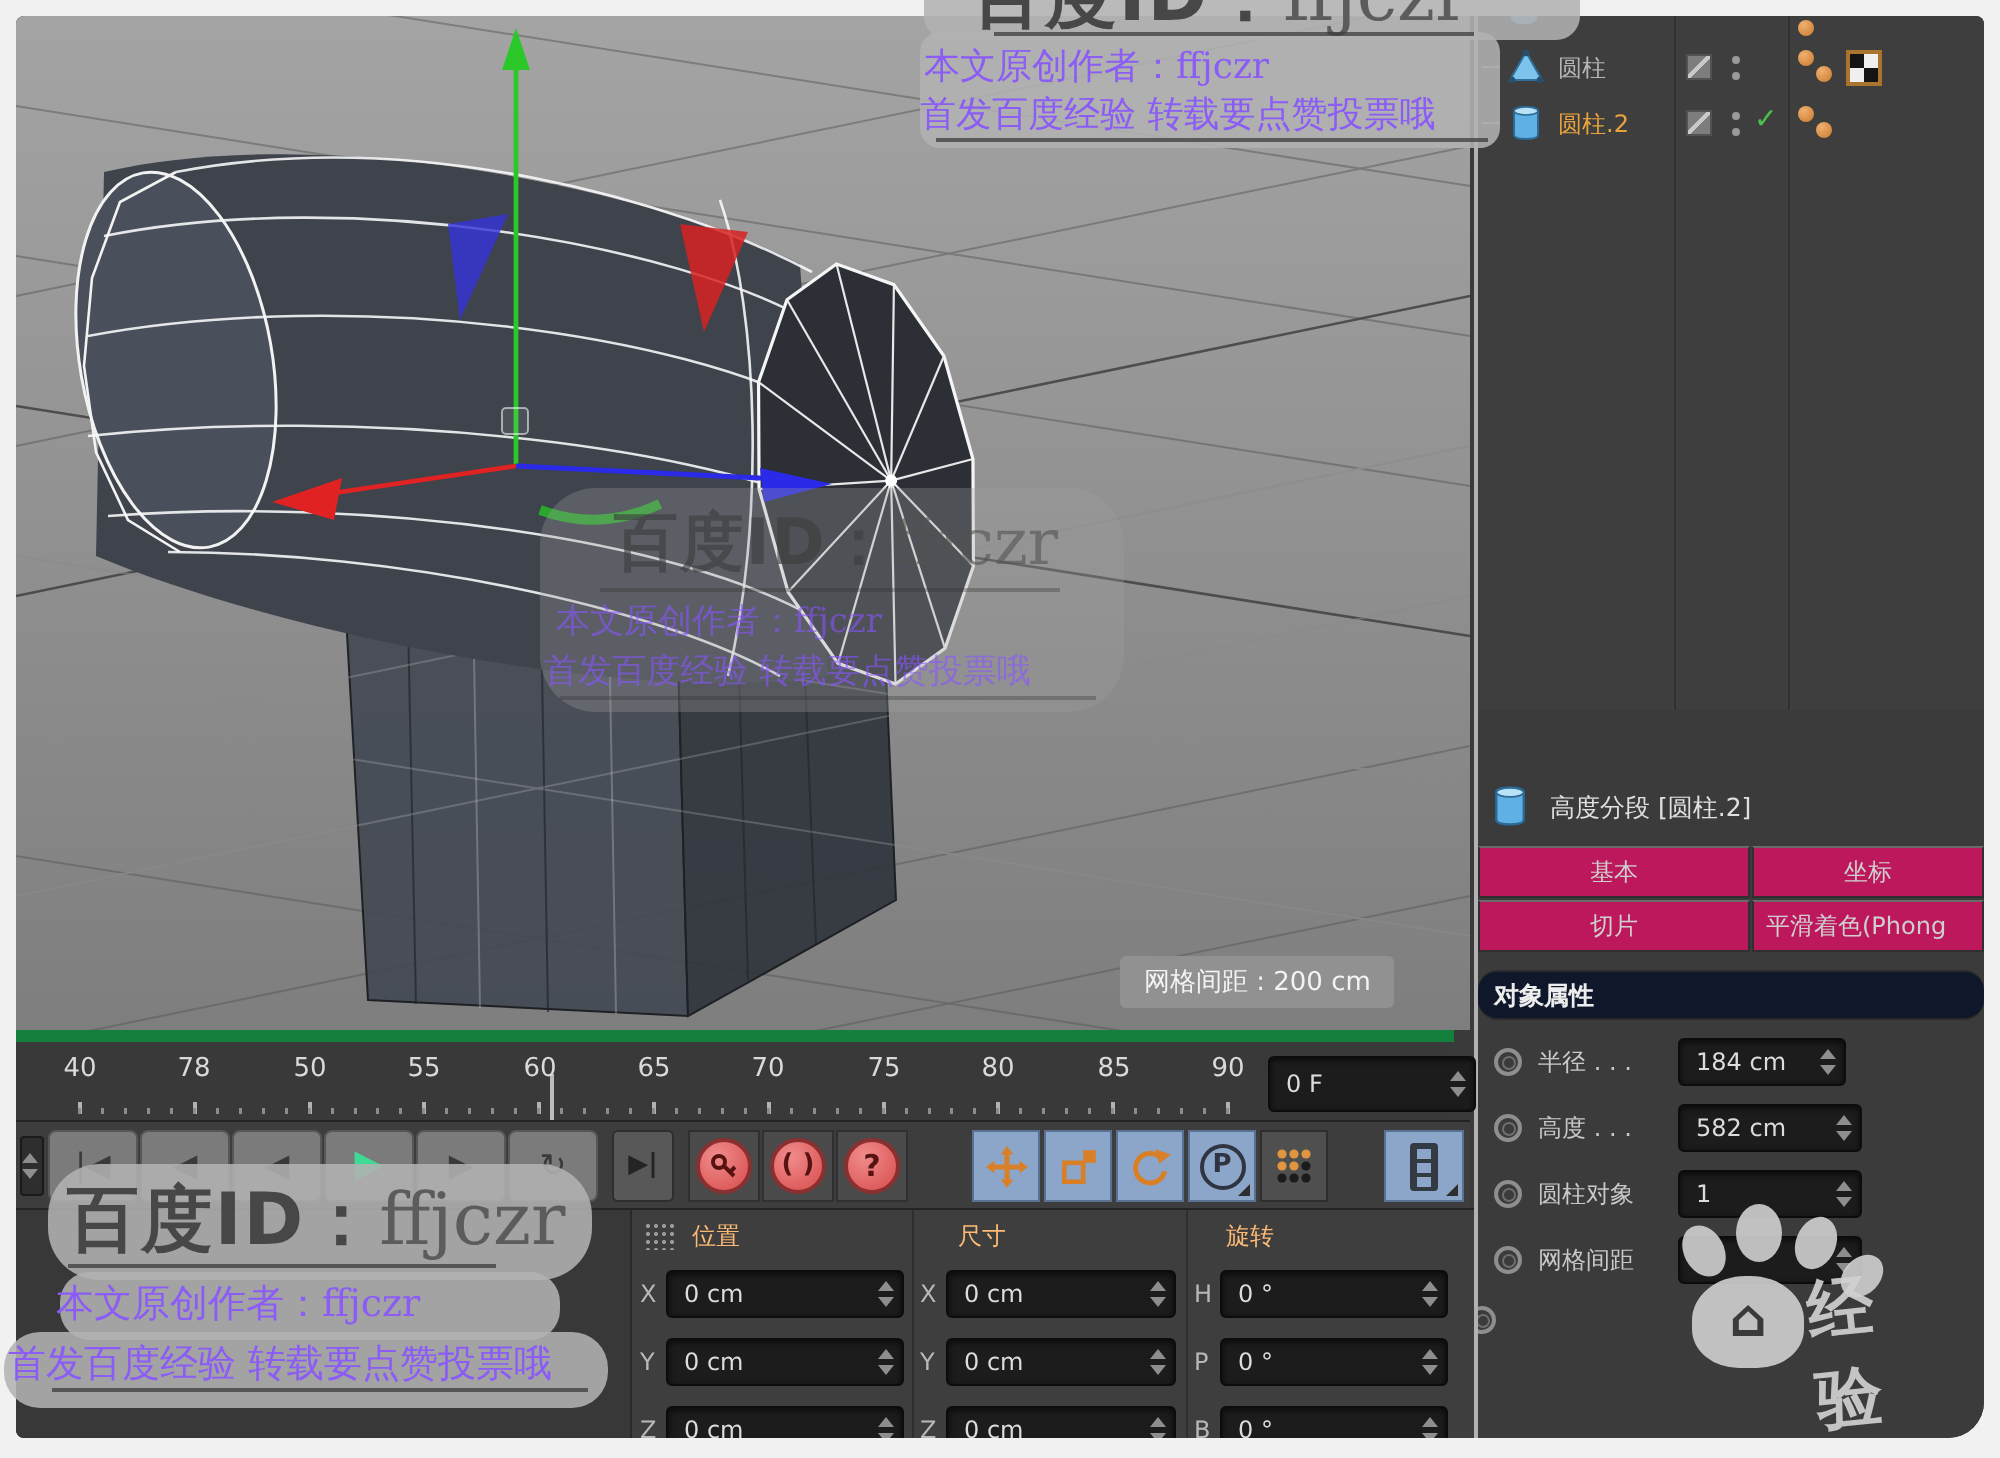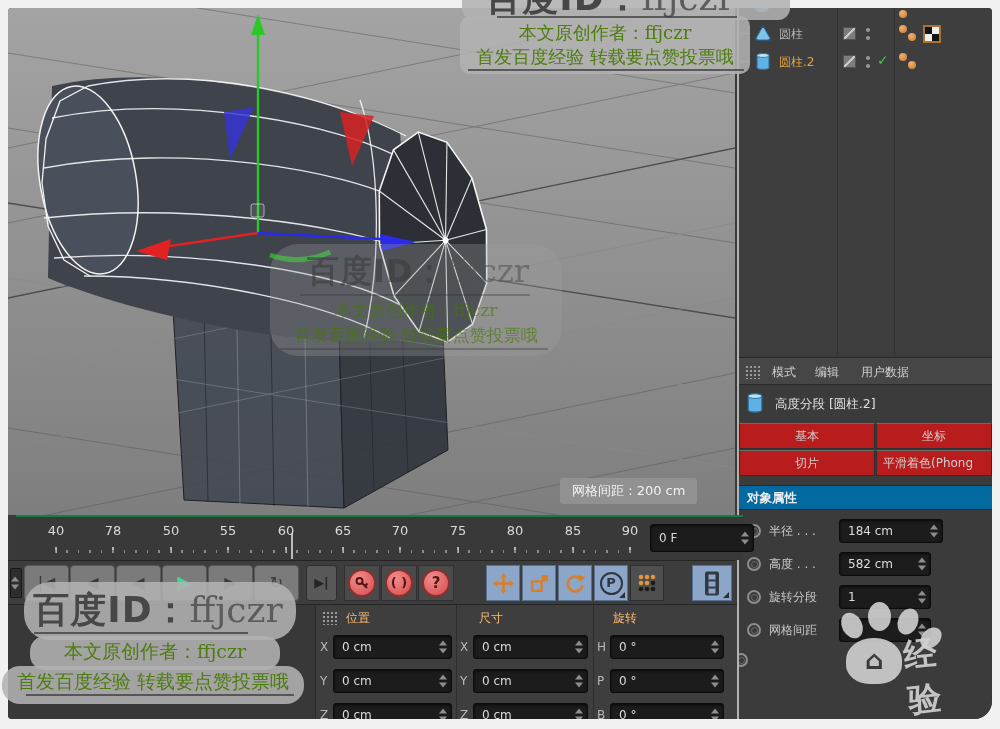--- a/index.html
+++ b/index.html
@@ -44,25 +44,25 @@
   #am { position:absolute; left:737px; top:355px; width:255px; height:366px;
     background:#3b3b3b; border-left:2px solid #b2b2b2; overflow:hidden; }
   .am-menubar { position:absolute; left:0; top:2px; width:253px; height:28px;
     background:#464646; border-top:1px solid #2a2a2a; border-bottom:1px solid #2a2a2a; }
   .handle { position:absolute; width:16px; height:14px;
     background-image:radial-gradient(#9a9a9a 1px, transparent 1.1px);
     background-size:4px 4px; }
   .am-menu { position:absolute; top:6px; font-size:12px; color:#cfcfcf; white-space:nowrap; cursor:default; }
   .am-objrow { position:absolute; left:0; top:34px; width:253px; height:30px; }
   .am-objtitle { position:absolute; left:36px; top:7px; font-size:12.5px; color:#e0e0e0; white-space:nowrap; }
-  .tab { position:absolute; height:26px; background:#b91c1c; border:1px solid #2f2f2f;
+  .tab { position:absolute; height:26px; background:#be185d; border:1px solid #2f2f2f;
     border-top-color:#6a6a6a; color:#cfcfcf; font-size:12px; text-align:center;
     line-height:24px; overflow:hidden; white-space:nowrap; }
   .am-section { position:absolute; left:0; top:130px; width:253px; height:25px;
-    background:#0369a1; border-top:1px solid #2a2a2a; border-bottom:1px solid #2a2a2a; }
+    background:#0f172a; border-top:1px solid #2a2a2a; border-bottom:1px solid #2a2a2a;border-radius:10px; }
   .am-section span { position:absolute; left:8px; top:4px; font-weight:bold; font-size:12.5px; color:#ededed; }
   .prop-row { position:absolute; left:0; width:253px; height:28px; }
   .pc { position:absolute; left:8px; top:7px; width:14px; height:14px;
     border:2px solid #8e8e8e; border-radius:50%; }
   .pc::after { content:""; position:absolute; inset:1.5px; border:1.5px solid #6e6e6e; border-radius:50%; }
   .prop-label { position:absolute; left:30px; top:6px; font-size:12px; color:#c8c8c8; white-space:nowrap; }
 
   
   .field { position:absolute; background:#1c1c1c; border:1px solid #0c0c0c;
     border-radius:3px; box-shadow:inset 0 1px 3px rgba(0,0,0,.7); }
@@ -70,22 +70,22 @@
     font-size:12px; color:#dcdcdc; white-space:nowrap; }
   .spin { position:absolute; right:3px; top:50%; transform:translateY(-50%); width:9px; height:13px; }
   .spin::before { content:""; position:absolute; top:0; left:0; width:0; height:0;
     border-left:4.5px solid transparent; border-right:4.5px solid transparent;
     border-bottom:5px solid #8e8e8e; }
   .spin::after { content:""; position:absolute; bottom:0; left:0; width:0; height:0;
     border-left:4.5px solid transparent; border-right:4.5px solid transparent;
     border-top:5px solid #8e8e8e; }
 
   
-  #timeline { position:absolute; left:16px; top:515px; width:727px; height:45px;
-    background:#393939; border-top:2px solid #15803d; }
+  #timeline { position:absolute; left:0; top:515px; width:727px; height:45px;
+    background:#393939; border-top:6px solid #15803d; }
   .tl-label { position:absolute; top:6px; width:30px; text-align:center;
     font-size:13px; color:#dadada; }
   .tl-major { position:absolute; left:39px; top:30px; width:580px; height:6px;
     background:repeating-linear-gradient(90deg,#b2b2b2 0 2px, transparent 2px 57.4px); }
   .tl-minor { position:absolute; left:39px; top:33px; width:580px; height:3px;
     background:repeating-linear-gradient(90deg,#8c8c8c 0 1.5px, transparent 1.5px 11.48px); }
   .tl-marker { position:absolute; left:275px; top:16px; width:2px; height:26px;
     background:rgba(220,220,220,.8); }
 
   
@@ -122,22 +122,22 @@
   .co-sep { position:absolute; top:0; width:1px; height:117px; background:#2f2f2f; }
   .co-label { position:absolute; font-size:12px; color:#b8b8b8; }
 
   
   .wm { position:absolute; z-index:50; pointer-events:none; }
   .bubble { position:absolute; background:rgba(178,178,178,.88); border-radius:22px; }
   .bubble.light { background:rgba(158,158,158,.38); }
   .wm-title { position:absolute; text-align:center; white-space:nowrap; }
   .wm-title .cn { font-weight:900; color:#474747; letter-spacing:1px; }
   .wm-title .id { font-family:"DejaVu Serif", serif; color:#5c5c5c; }
-  .wm-line { position:absolute; text-align:center; font-family:"DejaVu Serif", serif;
-    color:#4d7c0f; white-space:nowrap; }
+  .wm-line { position:absolute; text-align:left; font-family:"DejaVu Serif", serif;
+    color:#8b5cf6; white-space:nowrap; }
   .wm-hr { position:absolute; height:1.5px; background:rgba(60,60,60,.75); }
   .paw-part { position:absolute; background:rgba(208,208,208,.9); border-radius:50%; }
   .paw-text { position:absolute; font-weight:900; color:rgba(208,208,208,.92);
     transform:rotate(-6deg); letter-spacing:3px; }
 </style>
 </head>
 <body>
 
 <div id="frame">
 <div id="ui">
@@ -274,62 +274,56 @@
       <span class="om-name sel">圆柱.2</span>
       <span class="layer-sq"></span>
       <span class="vdots"></span>
       <span class="check">✓</span>
       <span class="odot" style="left:160px; top:5px"></span>
       <span class="odot" style="left:169px; top:13px"></span>
     </div>
   </div>
 
   <div id="am">
-    <div class="am-menubar">
-      <span class="handle" style="left:6px; top:7px"></span>
-      <span class="am-menu" style="left:33px">模式</span>
-      <span class="am-menu" style="left:76px">编辑</span>
-      <span class="am-menu" style="left:122px">用户数据</span>
-    </div>
     <div class="am-objrow">
       <span class="abs" style="left:8px; top:3px">
         <svg width="16" height="22" viewBox="0 0 14 18">
                 <path d="M1 3 Q1 1 7 1 Q13 1 13 3 V15 Q13 17 7 17 Q1 17 1 15 Z" fill="#5fb0e4" stroke="#2b6a96"></path>
                 <ellipse cx="7" cy="3" rx="6" ry="2" fill="#b9e2f6" stroke="#2b6a96" stroke-width=".8"></ellipse>
               </svg>
       </span>
       <span class="am-objtitle">高度分段 [圆柱.2]</span>
     </div>
     <div class="tab" style="left:0; top:68px; width:136px">基本</div>
     <div class="tab" style="left:0; top:95px; width:136px">切片</div>
     <div class="tab" style="left:137px; top:68px; width:116px">坐标</div>
     <div class="tab" style="left:137px; top:95px; width:116px; text-align:left; padding-left:6px">平滑着色(Phong</div>
     <div class="am-section">
       <span>对象属性</span>
     </div>
 
     <div class="prop-row" style="top:162px">
       <span class="pc"></span>
       <span class="prop-label">半径 . . .</span>
-      <div class="field" style="left:100px; top:2px; width:104px; height:24px">
+      <div class="field" style="left:100px; top:2px; width:84px; height:24px">
         <span class="fval">184 cm</span>
         <span class="spin"></span>
       </div>
     </div>
     <div class="prop-row" style="top:195px">
       <span class="pc"></span>
       <span class="prop-label">高度 . . .</span>
       <div class="field" style="left:100px; top:2px; width:92px; height:24px">
         <span class="fval">582 cm</span>
         <span class="spin"></span>
       </div>
     </div>
     <div class="prop-row" style="top:228px">
       <span class="pc"></span>
-      <span class="prop-label">旋转分段</span>
+      <span class="prop-label">圆柱对象</span>
       <div class="field" style="left:100px; top:2px; width:92px; height:24px">
         <span class="fval">1</span>
         <span class="spin"></span>
       </div>
     </div>
     <div class="prop-row" style="top:261px">
       <span class="pc"></span>
       <span class="prop-label">网格间距</span>
       <div class="field" style="left:100px; top:2px; width:92px; height:24px">
         <span class="fval"></span>

